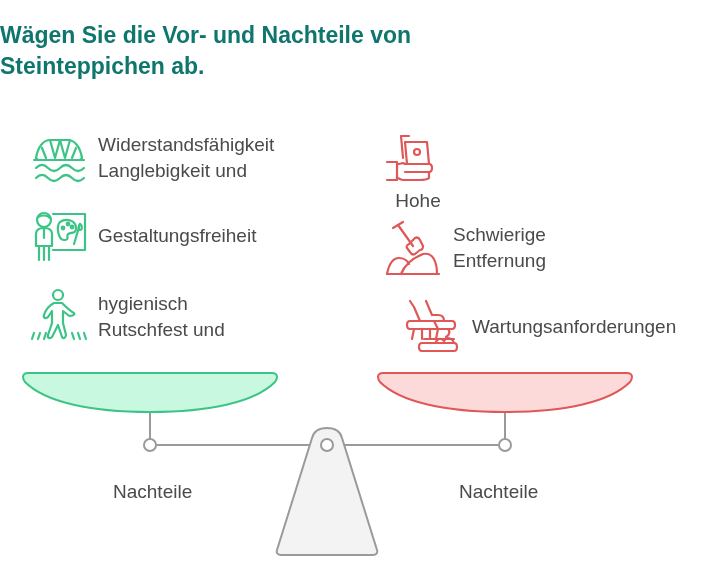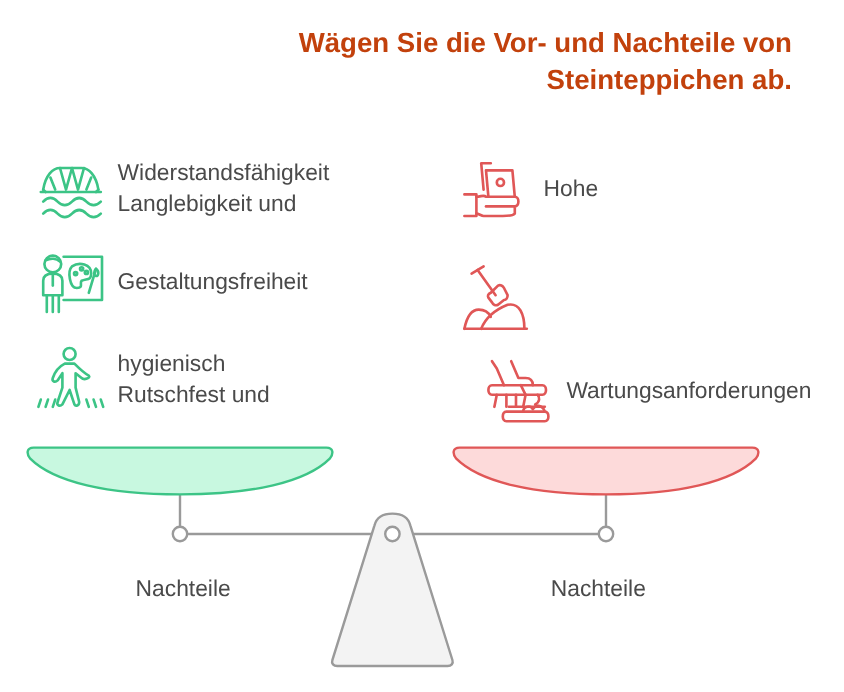--- a/index.html
+++ b/index.html
@@ -13,25 +13,25 @@
       position: relative;
       overflow: hidden;
       font-family: "Liberation Sans", "DejaVu Sans", sans-serif;
       color: #4a4a4a;
     }
     .title {
       position: absolute;
       left: 0;
       top: 20px;
       width: 660px;
-      text-align: right;
+      text-align: left;
       font-size: 23px;
       font-weight: bold;
       line-height: 31px;
-      color: #c2410c;
+      color: #0f766e;
     }
     .title span { display: block; }
     .item {
       position: absolute;
       display: flex;
       align-items: center;
     }
     .item .icon {
       width: 60px;
       height: 60px;
@@ -106,21 +106,21 @@
     <path d="M26 16 C22 18 18 22 16 28 C15 31 18 32 20 30 L24 24 L24 36 L20 48 C19 51 22 52 24 50 L30 38 L34 50 C35 52 38 51 38 48 L35 36 L35 24 L40 28 C42 30 48 28 46 26 C42 24 38 20 34 16 Z"></path>
     <path d="M6 46 L4 52 M12 46 L10 52 M18 46 L16 52"></path>
     <path d="M44 46 L46 52 M50 46 L52 52 M56 46 L58 52"></path>
   </svg>
   <div class="label">
     <span>hygienisch</span>
     <span>Rutschfest und</span>
   </div>
 </div>
 
-<div class="item" style="left:383px; top:128px;">
+<div class="item" style="left:383px; top:128px;flex-direction:column;">
   <svg class="icon" viewBox="0 0 60 60" fill="none" stroke="#e05757" stroke-width="2.2" stroke-linecap="round" stroke-linejoin="round">
     <path d="M20 30 L18 8 L26 8"></path>
     <path d="M24 36 L22 14 L44 14 L46 36"></path>
     <circle cx="34" cy="24" r="3"></circle>
     <path d="M4 34 L14 34 L14 52 L4 52"></path>
     <path d="M14 36 C18 36 20 34 22 36 L46 36 C50 36 50 44 46 44 L46 50 C44 52 40 52 36 52 L20 52 C18 52 16 50 14 50"></path>
     <path d="M22 44 L46 44"></path>
   </svg>
   <div class="label">
     <span>Hohe</span>
@@ -129,20 +129,24 @@
 
 <div class="item" style="left:383px; top:218px;">
   <svg class="icon" viewBox="0 0 60 60" fill="none" stroke="#e05757" stroke-width="2.2" stroke-linecap="round" stroke-linejoin="round">
     <path d="M10 10 L20 4"></path>
     <path d="M15 7 L30 28"></path>
     <path d="M26 26 L32 20 C34 19 36 20 37 22 L40 28 C40 30 39 32 37 32 L32 36 C30 37 28 36 27 34 L24 30 C23 28 24 27 26 26 Z"></path>
     <path d="M4 56 C6 46 10 40 16 40 C20 40 24 42 26 46"></path>
     <path d="M18 56 C22 46 30 40 40 36 C50 34 54 44 54 56"></path>
     <path d="M4 56 L56 56"></path>
   </svg>
+  <div class="label">
+    <span>Schwierige</span>
+    <span>Entfernung</span>
+  </div>
 </div>
 
 <div class="item" style="left:402px; top:297px;">
   <svg class="icon" viewBox="0 0 60 60" fill="none" stroke="#e05757" stroke-width="2.2" stroke-linecap="round" stroke-linejoin="round">
     <path d="M8 4 L12 10 L18 24"></path>
     <path d="M24 4 L30 18 L36 18 C40 18 42 20 42 24"></path>
     <path d="M8 24 L50 24 C54 24 54 32 50 32 L8 32 C4 32 4 24 8 24 Z"></path>
     <path d="M32 24 L36 32"></path>
     <path d="M12 32 L10 42 M20 32 L20 42 M28 32 L28 42 M36 32 L34 42"></path>
     <path d="M46 32 C48 34 48 38 44 40"></path>

